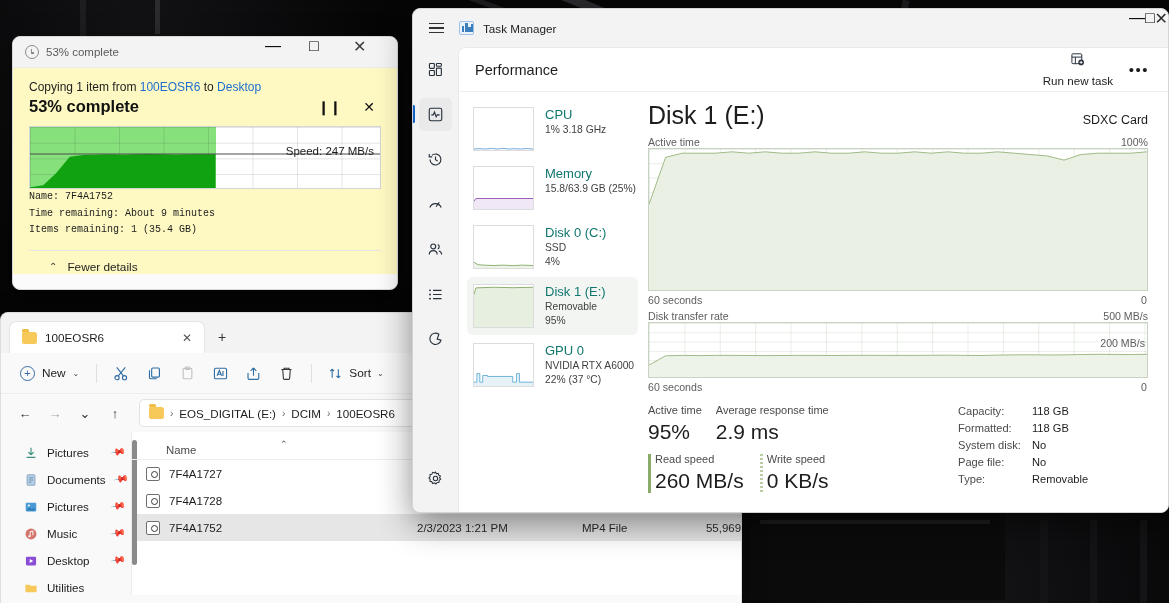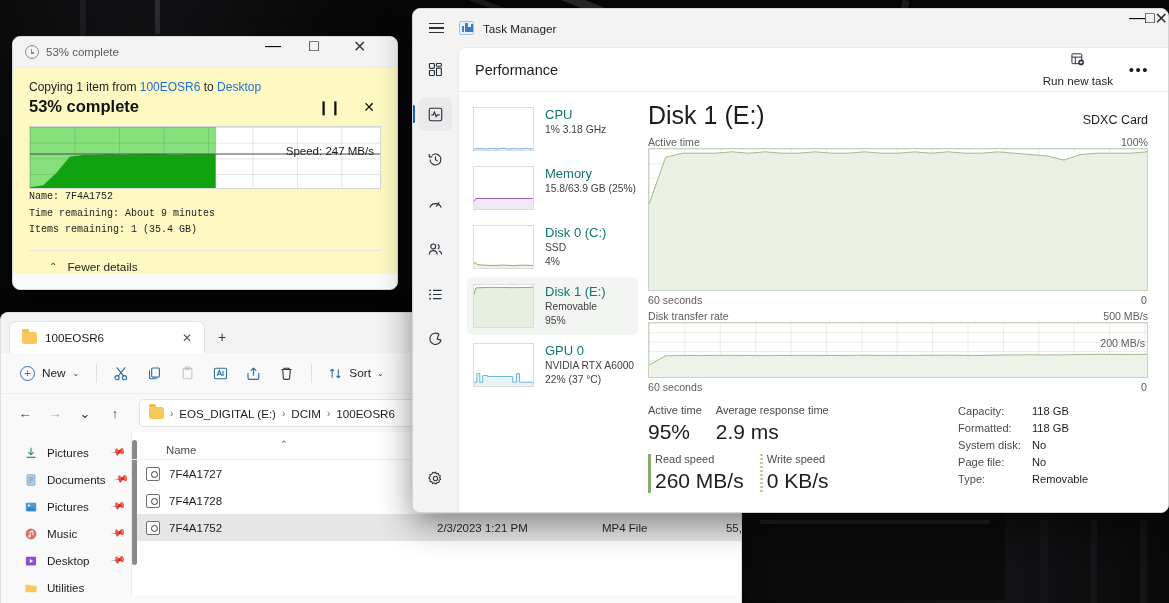--- a/index.html
+++ b/index.html
@@ -155,21 +155,21 @@
     border-bottom:1px solid #ededed; position:relative;
   }
   #explorer .colhdr .c-name { width:285px; padding-left:34px; position:relative;margin-top:8px; }
   #explorer .colhdr .c-name .sortarrow { position:absolute; left:148px; top:-5px; font-size:9px; color:#555; }
   #explorer .colhdr .c-date { width:165px; }
   #explorer .colhdr .c-type { width:100px; }
   #explorer .colhdr .c-size { width:110px; text-align:right; }
   #explorer .frow { display:flex; align-items:center; height:27px; font-size:11.5px; color:#1d1d1d; }
   #explorer .frow.sel { background:#e6e6e6; }
   #explorer .frow .f-name { width:285px; padding-left:14px; display:flex; align-items:center; gap:9px; }
-  #explorer .frow .f-date { width:165px; color:#2b2b2b;margin-left:20px; }
+  #explorer .frow .f-date { width:165px; color:#2b2b2b; }
   #explorer .frow .f-type { width:100px; color:#2b2b2b; }
   #explorer .frow .f-size { width:110px; text-align:right; padding-right:10px; color:#2b2b2b; }
   #explorer .mp4ico {
     width:14px;height:14px;border:1.2px solid #6f6f6f;border-radius:2px;position:relative;flex:0 0 auto;background:#fff;
   }
   #explorer .mp4ico:after{
     content:"";position:absolute;left:3.6px;top:3.6px;width:5px;height:5px;border-radius:50%;
     border:1.6px solid #3a3a3a;
   }
   #explorer .scrollbar {

